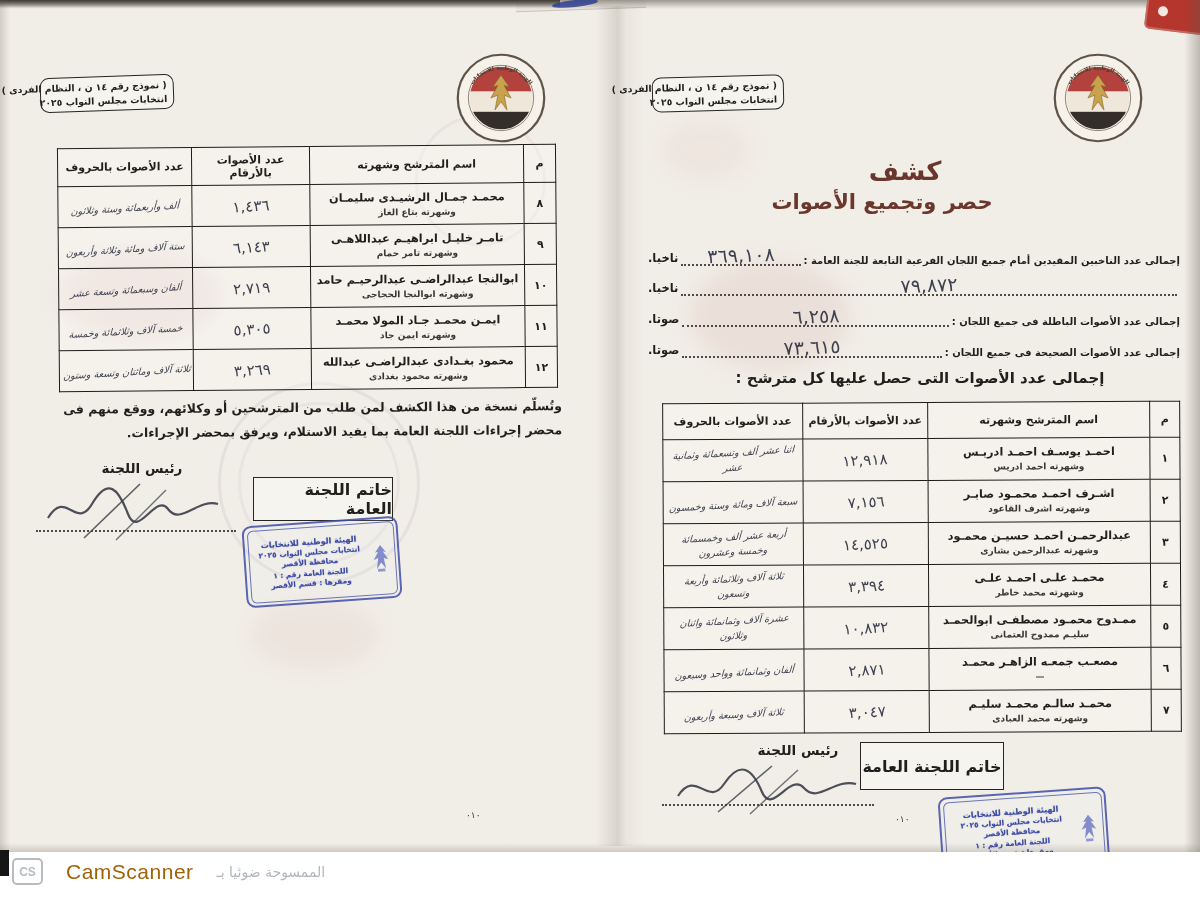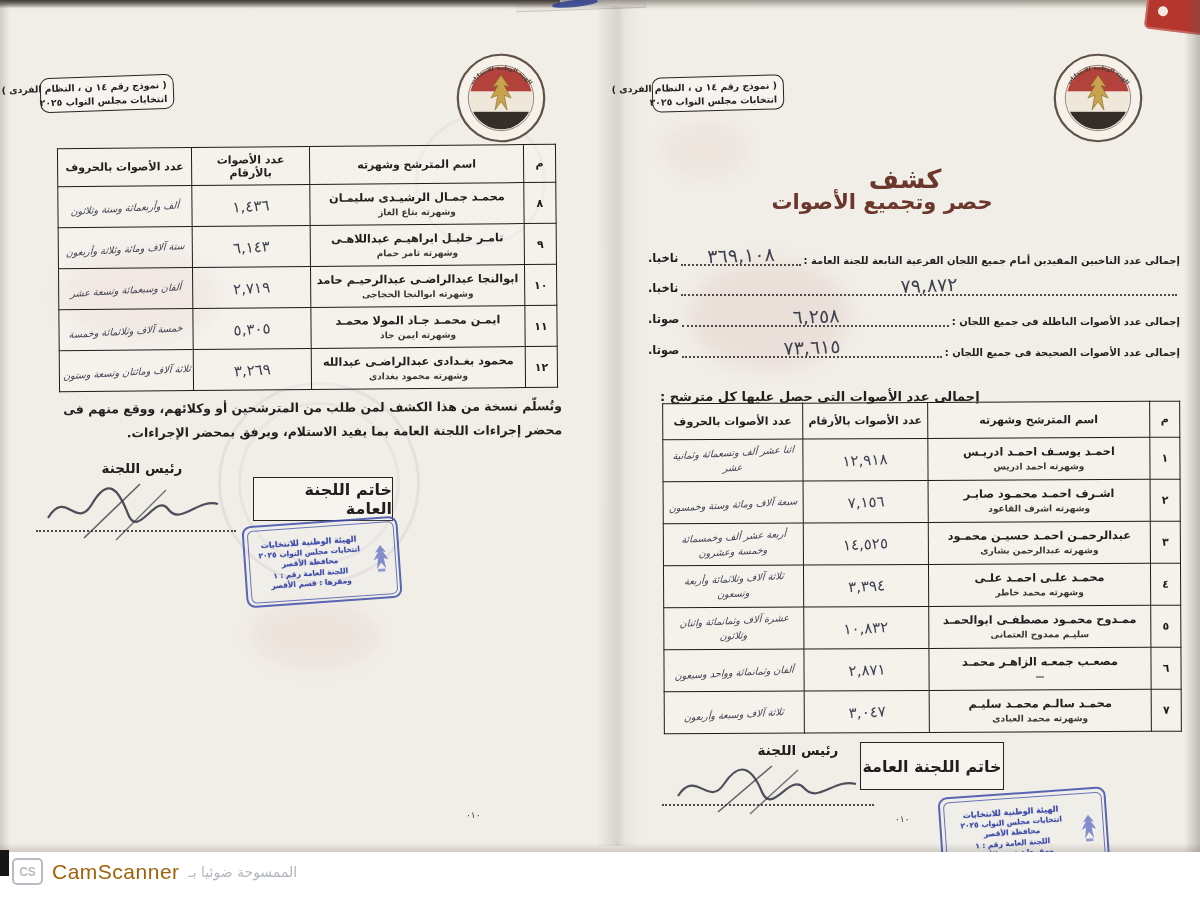--- a/index.html
+++ b/index.html
@@ -31,21 +31,21 @@
   .form-box .l1{font-size:9.3px;font-weight:bold;white-space:nowrap;}
   .form-box .l2{font-size:9.3px;font-weight:bold;white-space:nowrap;margin-top:3px;}
   .title-main{font-size:26px;font-weight:bold;color:#6b372c;text-align:center;}
   .title-sub{font-size:21px;font-weight:bold;color:#6b372c;text-align:center;}
 
   .sum-line{display:flex;align-items:flex-end;direction:rtl;width:532px;height:26px;}
   .sum-label{font-size:10px;font-weight:bold;white-space:nowrap;}
   .sum-unit{font-size:11.5px;font-weight:bold;white-space:nowrap;padding-bottom:1px;}
   .leader{flex:1;position:relative;border-bottom:2px dotted #4c4a46;margin:0 3px;height:14px;min-width:40px;}
   .sum-val{position:absolute;left:50%;bottom:-2px;transform:translateX(-50%) rotate(-2deg);}
-  .heading-bold{font-size:13px;font-weight:bold;text-align:left;direction:rtl;margin-top:20px;}
+  .heading-bold{font-size:15px;font-weight:bold;text-align:center;direction:rtl;}
 
   
   .hw{display:inline-block;color:#3e4150;font-family:"DejaVu Sans",sans-serif;}
   .sum-val{font-size:19px;letter-spacing:5px;font-weight:500;white-space:nowrap;}
   .fig{font-size:15px;letter-spacing:3.5px;transform:rotate(-3deg);}
   .words{font-size:9.6px;line-height:1.55;transform:rotate(-3deg) skewX(-6deg);font-style:italic;}
 
   
   table.cand{border-collapse:collapse;direction:rtl;background:rgba(252,250,246,.35);}
   table.cand td,table.cand th{border:1.7px solid #1d1c1a;padding:0 2px;text-align:center;vertical-align:middle;}
@@ -66,21 +66,21 @@
 
   
   .stamp{border:2.4px solid rgba(62,76,168,.85);border-radius:9px;padding:2.5px;background:rgba(238,240,250,.12);}
   .stamp-inner{border:1.3px solid rgba(62,76,168,.75);border-radius:6px;height:100%;display:flex;direction:rtl;align-items:center;padding:2px 3px;box-sizing:border-box;}
   .stamp-lines{flex:1;text-align:center;color:#3e4ca8;font-weight:bold;line-height:1.38;text-shadow:0 0 1px rgba(62,76,168,.5);}
   .stamp-lines .s{font-size:7.4px;white-space:nowrap;}
   .stamp-lines .s.first{font-size:8px;}
   .stamp-eagle{flex:0 0 auto;margin-left:2px;opacity:.9;}
 
   
-  .watermark{left:12px;top:858px;display:flex;align-items:center;gap:9px;direction:ltr;}
+  .watermark{left:12px;top:858px;display:flex;align-items:center;gap:23px;direction:ltr;}
   .cs-badge{width:27px;height:23px;border:2.2px solid #b7bcc2;border-radius:5px;color:#b7bcc2;
     font-family:"Liberation Sans",sans-serif;font-size:12px;font-weight:bold;display:flex;align-items:center;justify-content:center;}
   .cs-brand{font-family:"Liberation Sans",sans-serif;font-size:21px;color:#a16207;letter-spacing:.5px;}
   .cs-arabic{font-size:14px;color:#b2b7bd;direction:rtl;}
 </style>
 </head>
 <body>
 
 <div id="screen">
 
@@ -243,21 +243,21 @@
     <circle cx="50" cy="50" r="35.5" fill="none" stroke="#8a7a6e" stroke-width="1"></circle>
     <g clip-path="url(#lcB)">
       <rect x="14" y="16" width="72" height="27" fill="#b2423b"></rect>
       <rect x="14" y="43" width="72" height="22" fill="#efe8da"></rect>
       <rect x="14" y="65" width="72" height="21" fill="#332e29"></rect>
     </g>
     <path d="M50 25 L59 38 L53.5 36.5 L61 50 L53.5 47 L56.5 63 L50 54 L43.5 63 L46.5 47 L39 50 L46.5 36.5 L41 38 Z" fill="#c9a24e" stroke="#7a5c20" stroke-width="0.6"></path>
     <text font-size="6.1" font-weight="bold" fill="#4a4038"><textPath href="#arcB" startOffset="50%" text-anchor="middle">الهيئة الوطنية للانتخابات</textPath></text>
   </svg>
 
-  <div class="abs title-main" style="left:705px;top:164px;width:400px;" dir="rtl">كشف</div>
+  <div class="abs title-main" style="left:705px;top:156px;width:400px;" dir="rtl">كشف</div>
   <div class="abs title-sub" style="left:682px;top:190px;width:400px;" dir="rtl">حصر وتجميع الأصوات</div>
 
   <div class="abs" style="left:648px;top:240px;">
     <div class="sum-line">
       <span class="sum-label">إجمالى عدد الناخبين المقيدين أمام جميع اللجان الفرعية التابعة للجنة العامة :</span>
       <span class="leader">
           <span class="hw sum-val">٣٦٩,١٠٨</span>
         </span>
       <span class="sum-unit">ناخبا.</span>
     </div>

